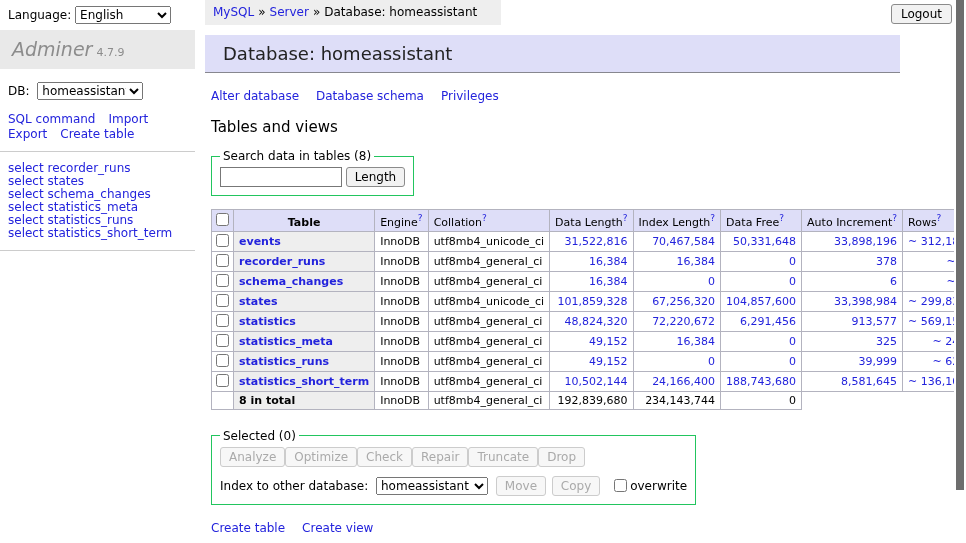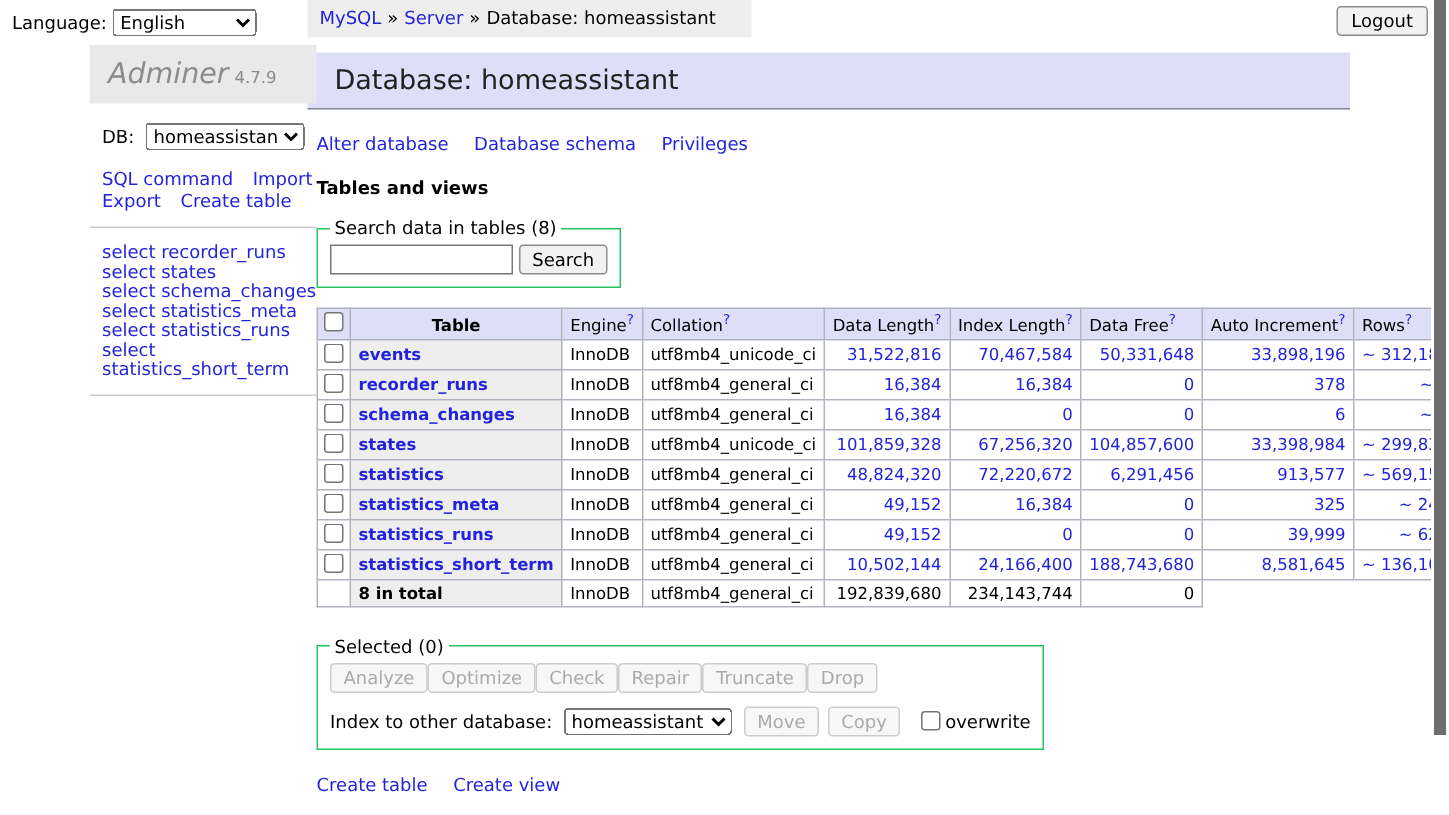--- a/index.html
+++ b/index.html
@@ -16,21 +16,21 @@
   #lang-row select { width:96px; font-size:12px; font-family:inherit; }
   #logout-btn {
     position:absolute; top:4px; right:14px;
     font-family:inherit; font-size:12px; padding:2px 9px;
     background:#f2f2f2; border:1px solid #8b8b8b; border-radius:3px; color:#000;
   }
   #scrollbar-track { position:absolute; top:0; right:0; width:12px; height:543px; background:#fff; }
   #scrollbar-thumb { position:absolute; top:0; right:2px; width:8px; height:490px; background:#6d6d6d; }
 
   
-  #sidebar { position:absolute; left:16px; top:30px; width:195px;padding-left:44px; }
+  #sidebar { position:absolute; left:0; top:30px; width:195px; }
   .brand-box { background:#e9e9e9; padding:8px 0 9px 12px; }
   .brand { font-style:italic; font-size:19px; color:#8c8c8c; }
   .version { font-size:11px; color:#8c8c8c; margin-left:4px; }
   .db-row { margin:13px 0 10px 8px; }
   .db-row select { width:106px; font-size:12px; font-family:inherit; margin-left:4px; }
   .action-links { margin:12px 0 4px 8px; width:178px; line-height:14px; }
   .action-links a { margin-right:13px; display:inline-block; margin-bottom:1px; }
   #sidebar hr { border:none; border-top:1px solid #ccc; margin:9px 0; }
   .select-links { margin:10px 0 10px 8px; }
   .select-links a { display:block; line-height:13px; }
@@ -40,21 +40,21 @@
   .breadcrumb { display:inline-block; background:#eee; padding:5px 24px 6px 8px; }
   .breadcrumb .sep { color:#000; margin:0 4px; }
   h2.page-title {
     margin:10px 0 0 0; width:695px;
     background:#dedef8; border-bottom:1px solid #87878f;
     font-size:18px; font-weight:normal; color:#222;
     padding:8px 0 8px 18px;
   }
   .content { padding:16px 0 0 6px; }
   .link-row a { margin-right:17px; }
-  h3 { font-size:12px; font-weight:bold; margin:15px 0 11px 0; }
+  h3 { font-size:15px; font-weight:normal; margin:15px 0 11px 0; }
 
   fieldset { display:inline-block; border:1px solid #22c55e; margin:2px 0 0 0; padding:4px 8px 8px 8px; }
   legend { padding:0 3px; font-size:12px; }
   .search-input { width:122px; height:20px; border:1px solid #777; font-family:inherit; font-size:12px; padding:1px 3px; }
   .btn {
     font-family:inherit; font-size:12px; padding:2px 8px;
     background:#f2f2f2; border:1px solid #8b8b8b; border-radius:3px; color:#000;
   }
   .btn:disabled, .btn-disabled {
     color:#aaa; background:#f7f7f7; border:1px solid #ccc; border-radius:3px;
@@ -135,21 +135,21 @@
 
     <div class="link-row">
       <a href="#">Alter database</a><a href="#">Database schema</a><a href="#">Privileges</a>
     </div>
 
     <h3>Tables and views</h3>
 
     <fieldset>
       <legend>Search data in tables (8)</legend>
       <input type="text" class="search-input" value="" style="">
-      <button class="btn">Search</button>
+      <button class="btn">Length</button>
     </fieldset>
 
     <table class="db-tables">
       <thead>
         <tr>
           <td class="chk-cell"><input type="checkbox" style=""></td>
           <th class="col-head"><span>Table</span><sup><a href="#"></a></sup></th>
             <th class="col-head"><span>Engine</span><sup><a href="#">?</a></sup></th>
             <th class="col-head"><span>Collation</span><sup><a href="#">?</a></sup></th>
             <th class="col-head"><span>Data Length</span><sup><a href="#">?</a></sup></th>

